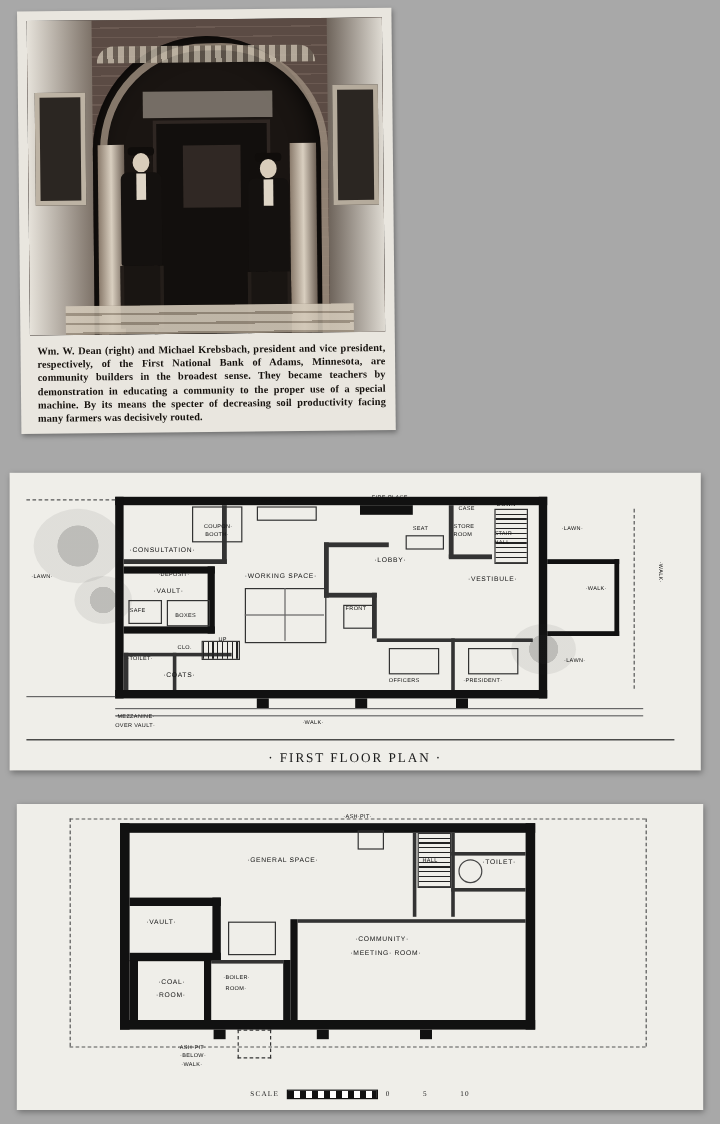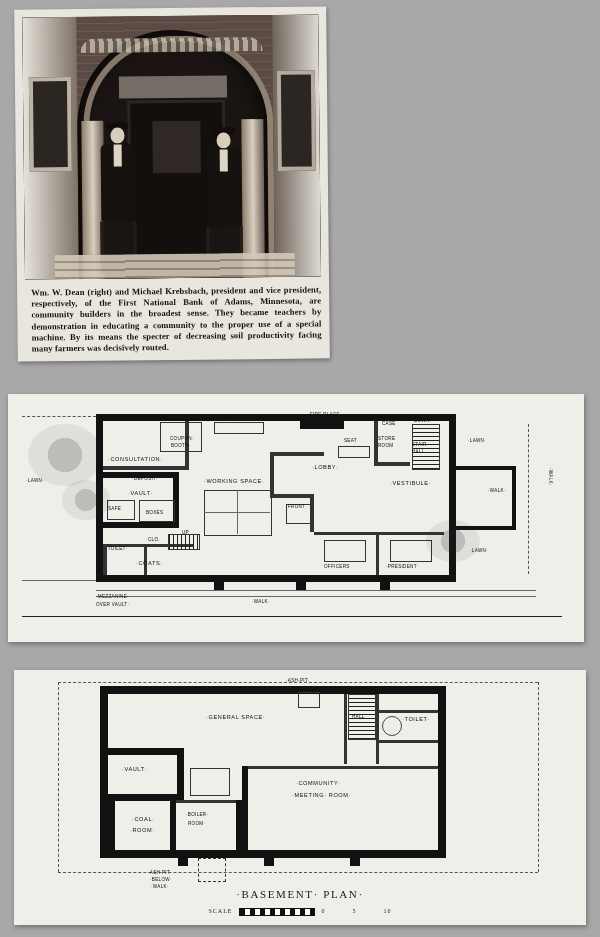--- a/index.html
+++ b/index.html
@@ -243,20 +243,21 @@
     <div class="dashv" style="left:520px;top:30px;height:150px;"></div>
     <div class="thinline" style="left:14px;top:186px;width:74px;"></div>
     <div class="thinline" style="left:88px;top:196px;width:440px;"></div>
     <div class="thinline" style="left:88px;top:202px;width:440px;"></div>
     <div class="thinline" style="left:14px;top:222px;width:540px;background:#222;"></div>
 
     <div class="wall" style="left:206px;top:188px;width:10px;height:8px;"></div>
     <div class="wall" style="left:288px;top:188px;width:10px;height:8px;"></div>
     <div class="wall" style="left:372px;top:188px;width:10px;height:8px;"></div>
 
+    <div class="plan-title" style="top:232px;">· FIRST FLOOR PLAN ·</div>
 
     <div class="room-label" style="left:100px;top:62px;">·CONSULTATION·</div>
     <div class="tiny-label" style="left:162px;top:42px;">COUPON·</div>
     <div class="tiny-label" style="left:163px;top:49px;">BOOTH·</div>
     <div class="tiny-label" style="left:208px;top:20px;">·CHECK·DESK·</div>
     <div class="tiny-label" style="left:300px;top:18px;">·FIRE·PLACE·</div>
     <div class="tiny-label" style="left:372px;top:20px;">GRAND</div>
     <div class="tiny-label" style="left:374px;top:27px;">CASE</div>
     <div class="tiny-label" style="left:370px;top:42px;">STORE</div>
     <div class="tiny-label" style="left:370px;top:49px;">ROOM</div>
@@ -320,21 +321,20 @@
 
     <div class="wall" style="left:164px;top:188px;width:10px;height:8px;"></div>
     <div class="wall" style="left:250px;top:188px;width:10px;height:8px;"></div>
     <div class="wall" style="left:336px;top:188px;width:10px;height:8px;"></div>
 
     <div class="dash" style="left:44px;top:12px;width:480px;"></div>
     <div class="dashv" style="left:44px;top:12px;height:190px;"></div>
     <div class="dashv" style="left:524px;top:12px;height:190px;"></div>
     <div class="dash" style="left:44px;top:202px;width:480px;"></div>
 
-    <div class="plan-title" style="top:218px;">·BASEMENT· PLAN·</div>
 
     <div class="scale-wrap" style="top:238px;">
       <span>SCALE</span>
       <span class="scale-bar"></span>
       <span>0</span>
       <span style="display:inline-block;width:22px"></span>
       <span>5</span>
       <span style="display:inline-block;width:22px"></span>
       <span>10</span>
     </div>

